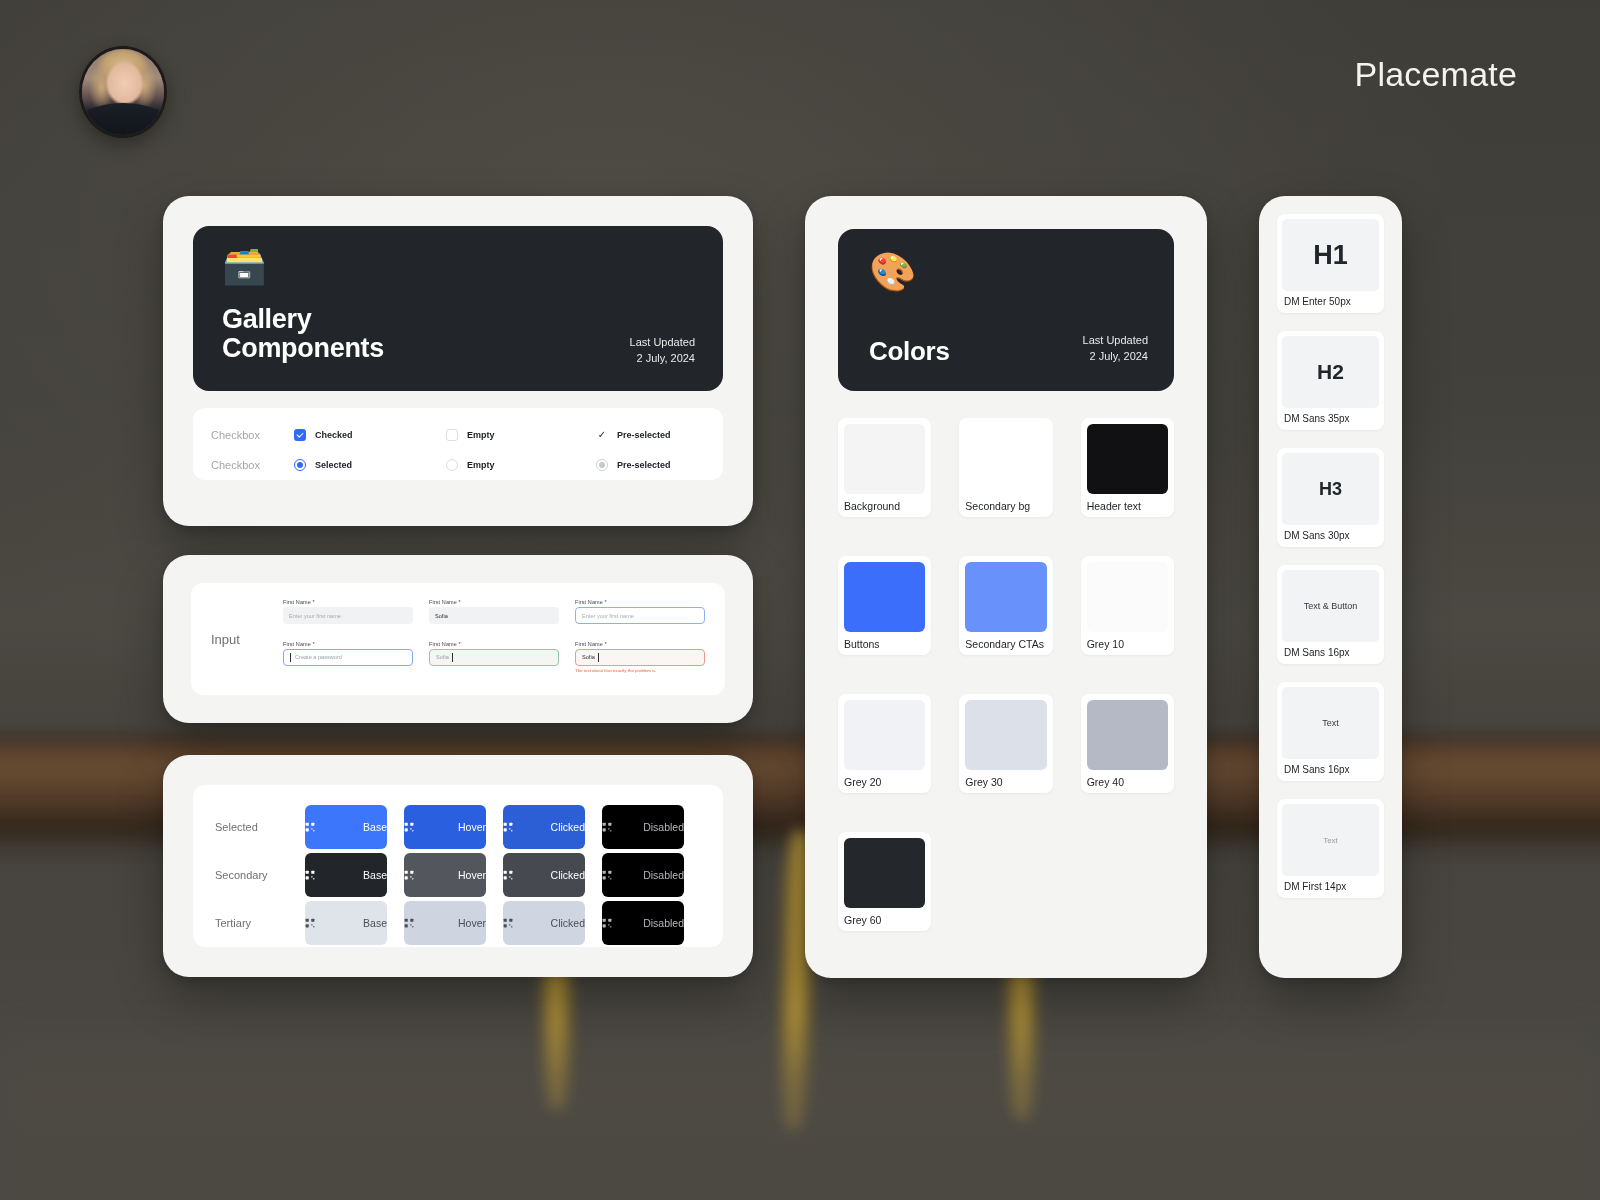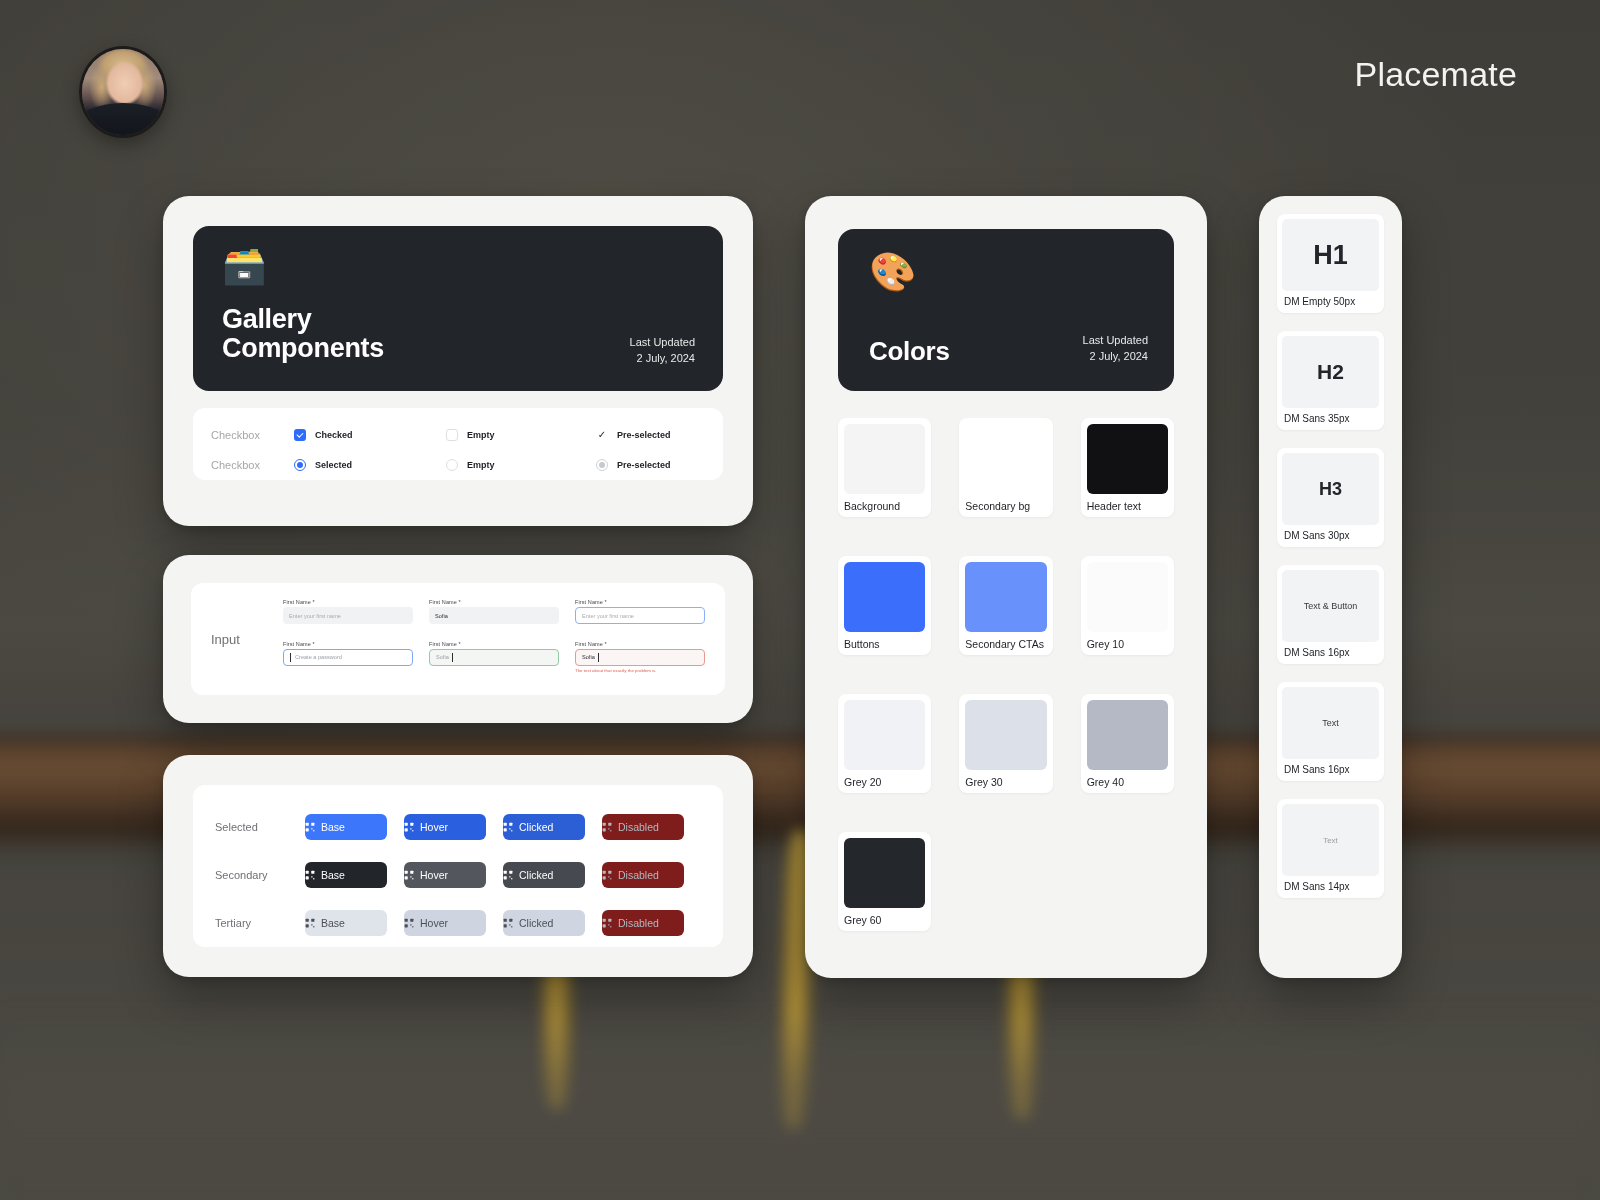--- a/index.html
+++ b/index.html
@@ -184,30 +184,30 @@
   .caret { display: inline-block; width: 1px; height: 9px; background: #2b2e34; margin-left: 3px; }
   .caret.lead { margin-left: 0; margin-right: 4px; }
   .err-msg { font-size: 4.4px; color: #e06055; margin-top: 2px; }
 
   
   #buttons { left: 163px; top: 755px; width: 590px; height: 222px; padding: 30px; }
   #buttons .sheet { height: 162px; padding: 18px 22px; }
   .btn-row { display: flex; align-items: center; height: 48px; }
   .btn-row .rowlabel { width: 90px; color: #6f7075; font-size: 11px; }
   .btn {
-    width: 82px; height: 26px; border-radius: 6px;
-    display: flex; align-items: center; justify-content: flex-start; gap: 6px;
+    width: 82px; height: 44px; border-radius: 6px;
+    display: flex; align-items: center; justify-content: space-between; gap: 6px;
     font-size: 10.5px; margin-right: 17px;
     cursor: pointer; border: none;
   }
   .btn .glyph { width: 10px; height: 10px; flex: 0 0 auto; }
   .btn.p-base { background: #3b76fb; color: #fff; }
   .btn.p-hover { background: #2a5fe0; color: #fff; }
   .btn.p-click { background: #2c5fd6; color: #fff; }
-  .btn.disabled { background: #7f1d1d; color: #b3b7bd; }
+  .btn.disabled { background: #000000; color: #b3b7bd; }
   .btn.s-base { background: #22252a; color: #fff; }
   .btn.s-hover { background: #53565c; color: #fff; }
   .btn.s-click { background: #46494f; color: #fff; }
   .btn.t-base { background: #dfe3ea; color: #4c4f55; }
   .btn.t-hover { background: #ced5e0; color: #4c4f55; }
   .btn.t-click { background: #cfd6e1; color: #4c4f55; }
 
   
   #colors { left: 805px; top: 196px; width: 402px; height: 782px; padding: 33px; }
   #colors .dark-card { height: 162px; }
@@ -557,35 +557,35 @@
     <div class="swatch">
         <div class="chip" style="background: rgb(36, 39, 44);"></div>
         <div class="name">Grey 60</div>
       </div>
   </div>
 </div>
 
 <div class="panel" id="typo">
   <div class="type-card t1">
     <div class="preview">H1</div>
-    <div class="spec">DM Empty 50px</div>
+    <div class="spec">DM Enter 50px</div>
   </div>
   <div class="type-card t2">
     <div class="preview">H2</div>
     <div class="spec">DM Sans 35px</div>
   </div>
   <div class="type-card t3">
     <div class="preview">H3</div>
     <div class="spec">DM Sans 30px</div>
   </div>
   <div class="type-card t4">
     <div class="preview">Text &amp; Button</div>
     <div class="spec">DM Sans 16px</div>
   </div>
   <div class="type-card t5">
     <div class="preview">Text</div>
     <div class="spec">DM Sans 16px</div>
   </div>
   <div class="type-card t6">
     <div class="preview">Text</div>
-    <div class="spec">DM Sans 14px</div>
+    <div class="spec">DM First 14px</div>
   </div>
 </div>
 
 </body></html>

